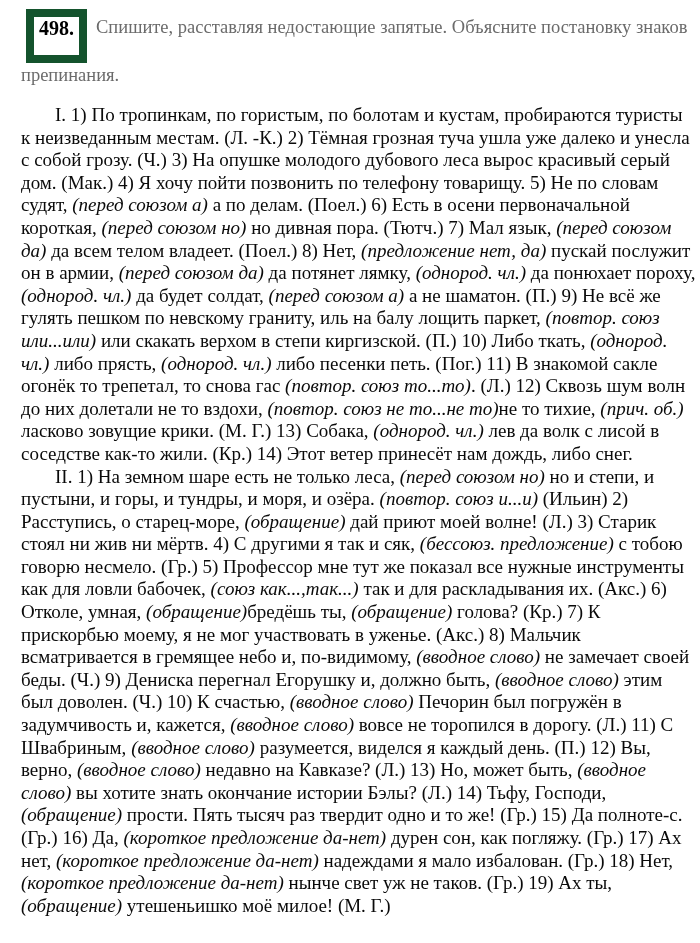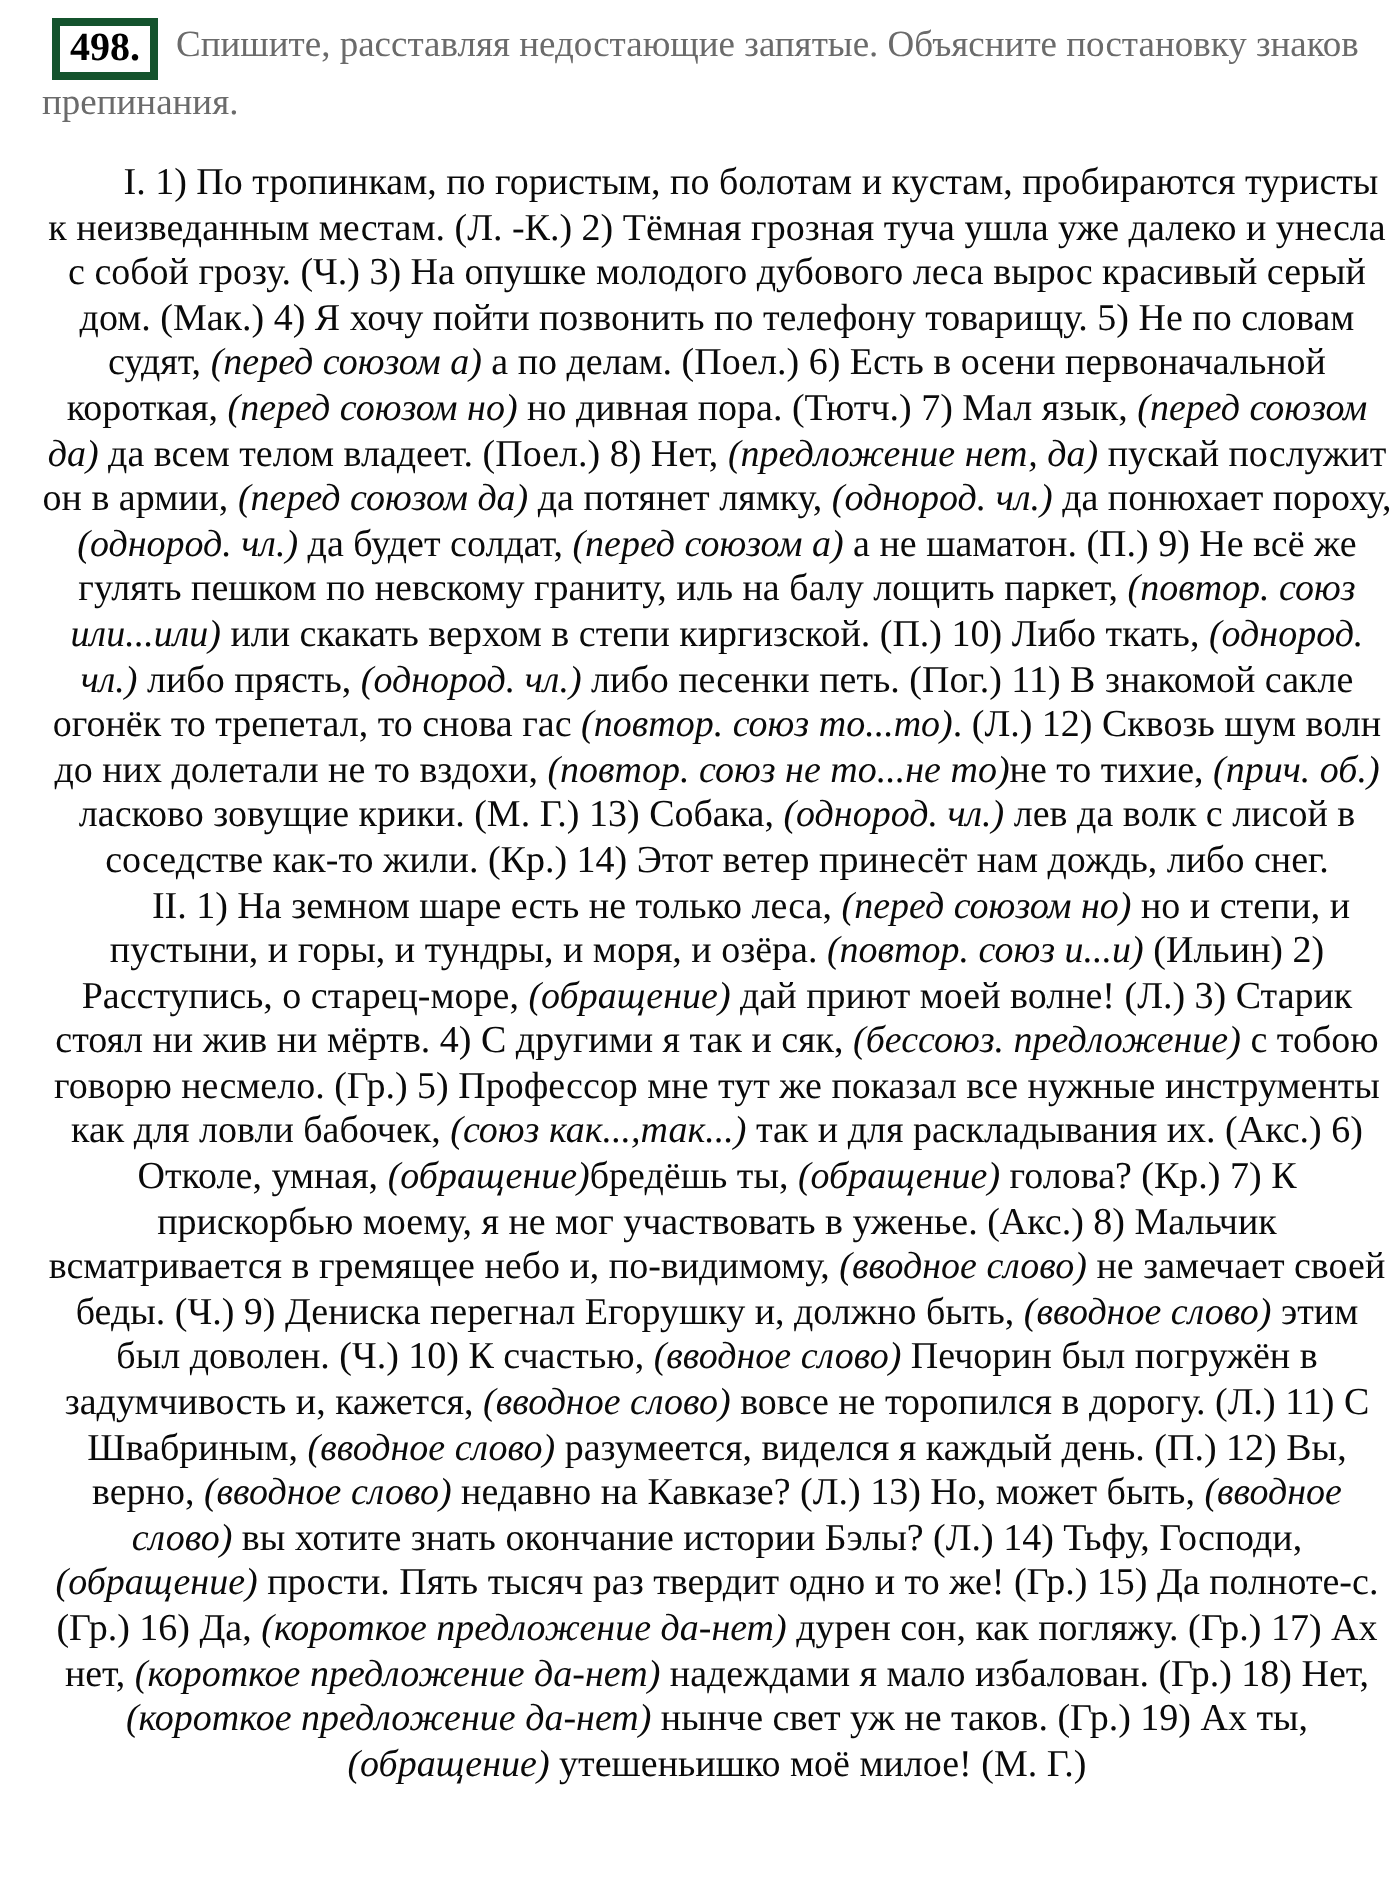--- a/index.html
+++ b/index.html
@@ -18,41 +18,41 @@
     overflow: hidden;
   }
   .exercise-header {
     font-size: 18.5px;
     line-height: 25px;
     color: #6b6b6b;
     margin: 0;
   }
   .exercise-number {
     display: inline-block;
-    border: 4px solid #14532d;
+    border: 8px solid #14532d;
     color: #000000;
     font-weight: bold;
     font-size: 20px;
     line-height: 22px;
-    padding: 0 5px 1px 5px;
+    padding: 0 5px 16px 5px;
     margin-right: 9px;
     margin-left: 5px;
     vertical-align: -2px;
   }
   .exercise-body {
     margin-top: 16px;
     font-size: 19px;
     line-height: 22.6px;
     color: #0a0a0a;
   }
   .exercise-body p {
     margin: 0;
     padding: 0;
     text-indent: 34px;
-    text-align: center;
+    text-align: left;
   }
   .ann {
     font-style: italic;
   }
   .run {
     font-style: normal;
   }
 </style>
 </head>
 <body>

